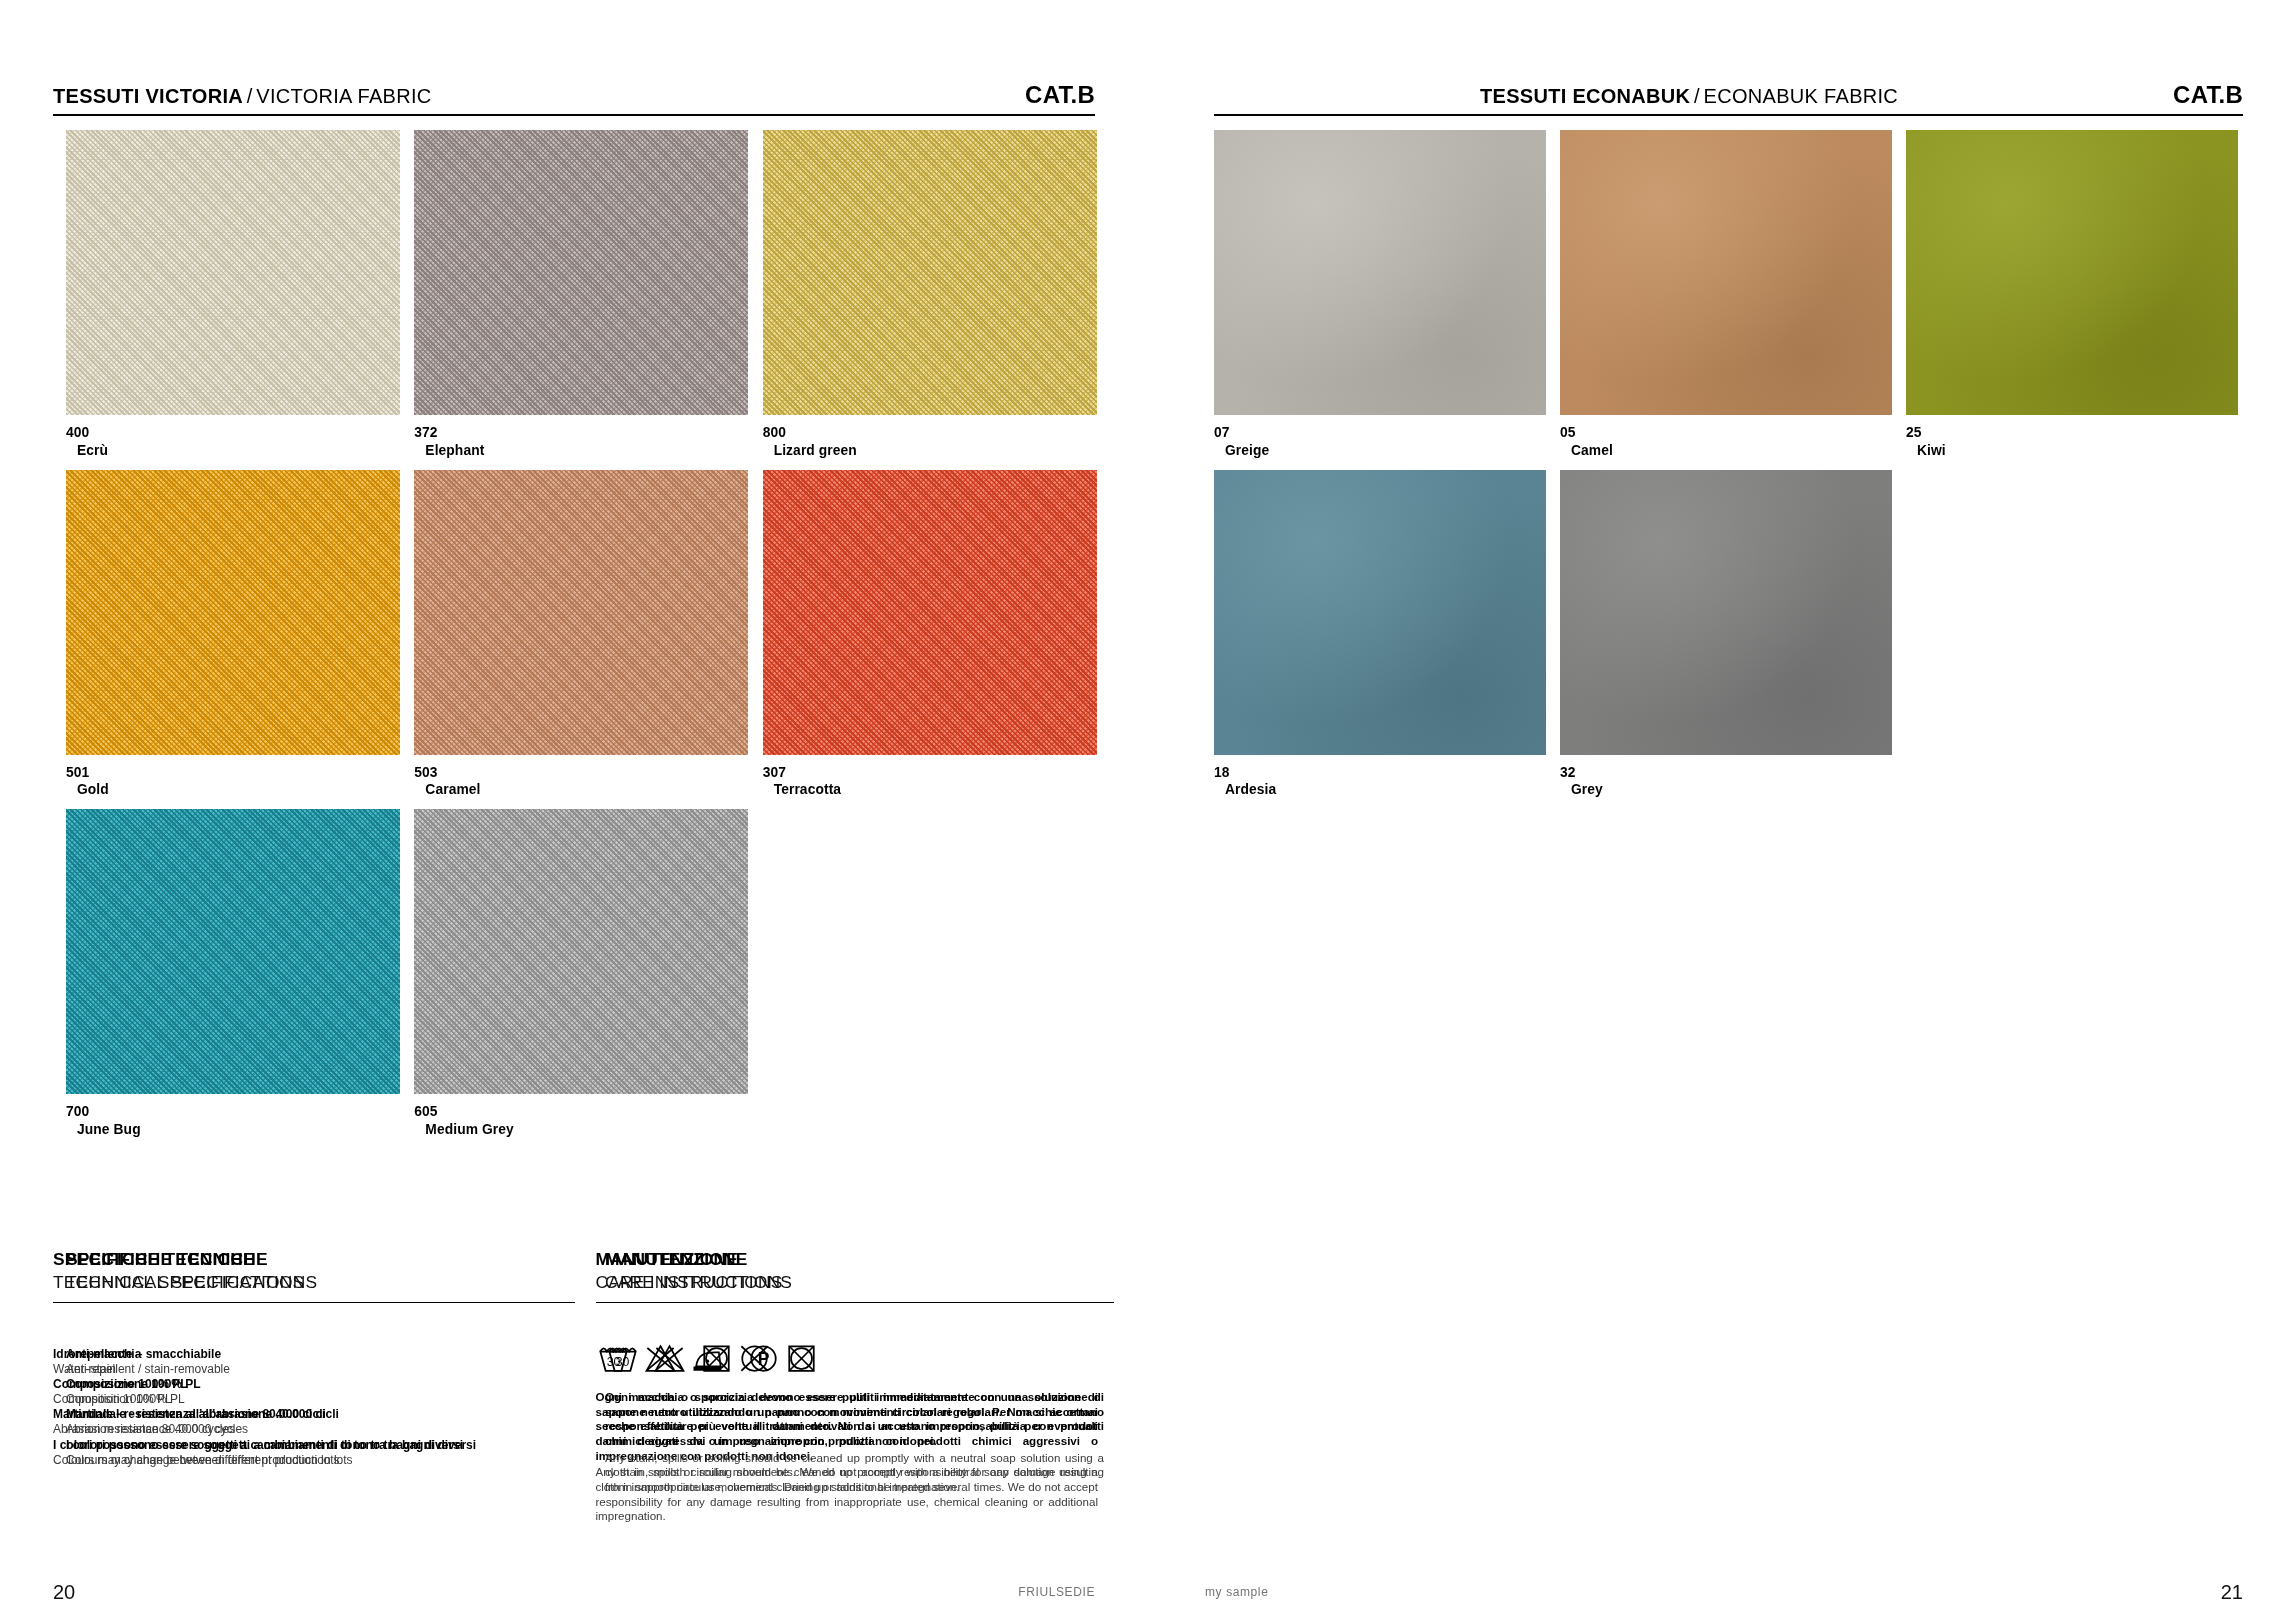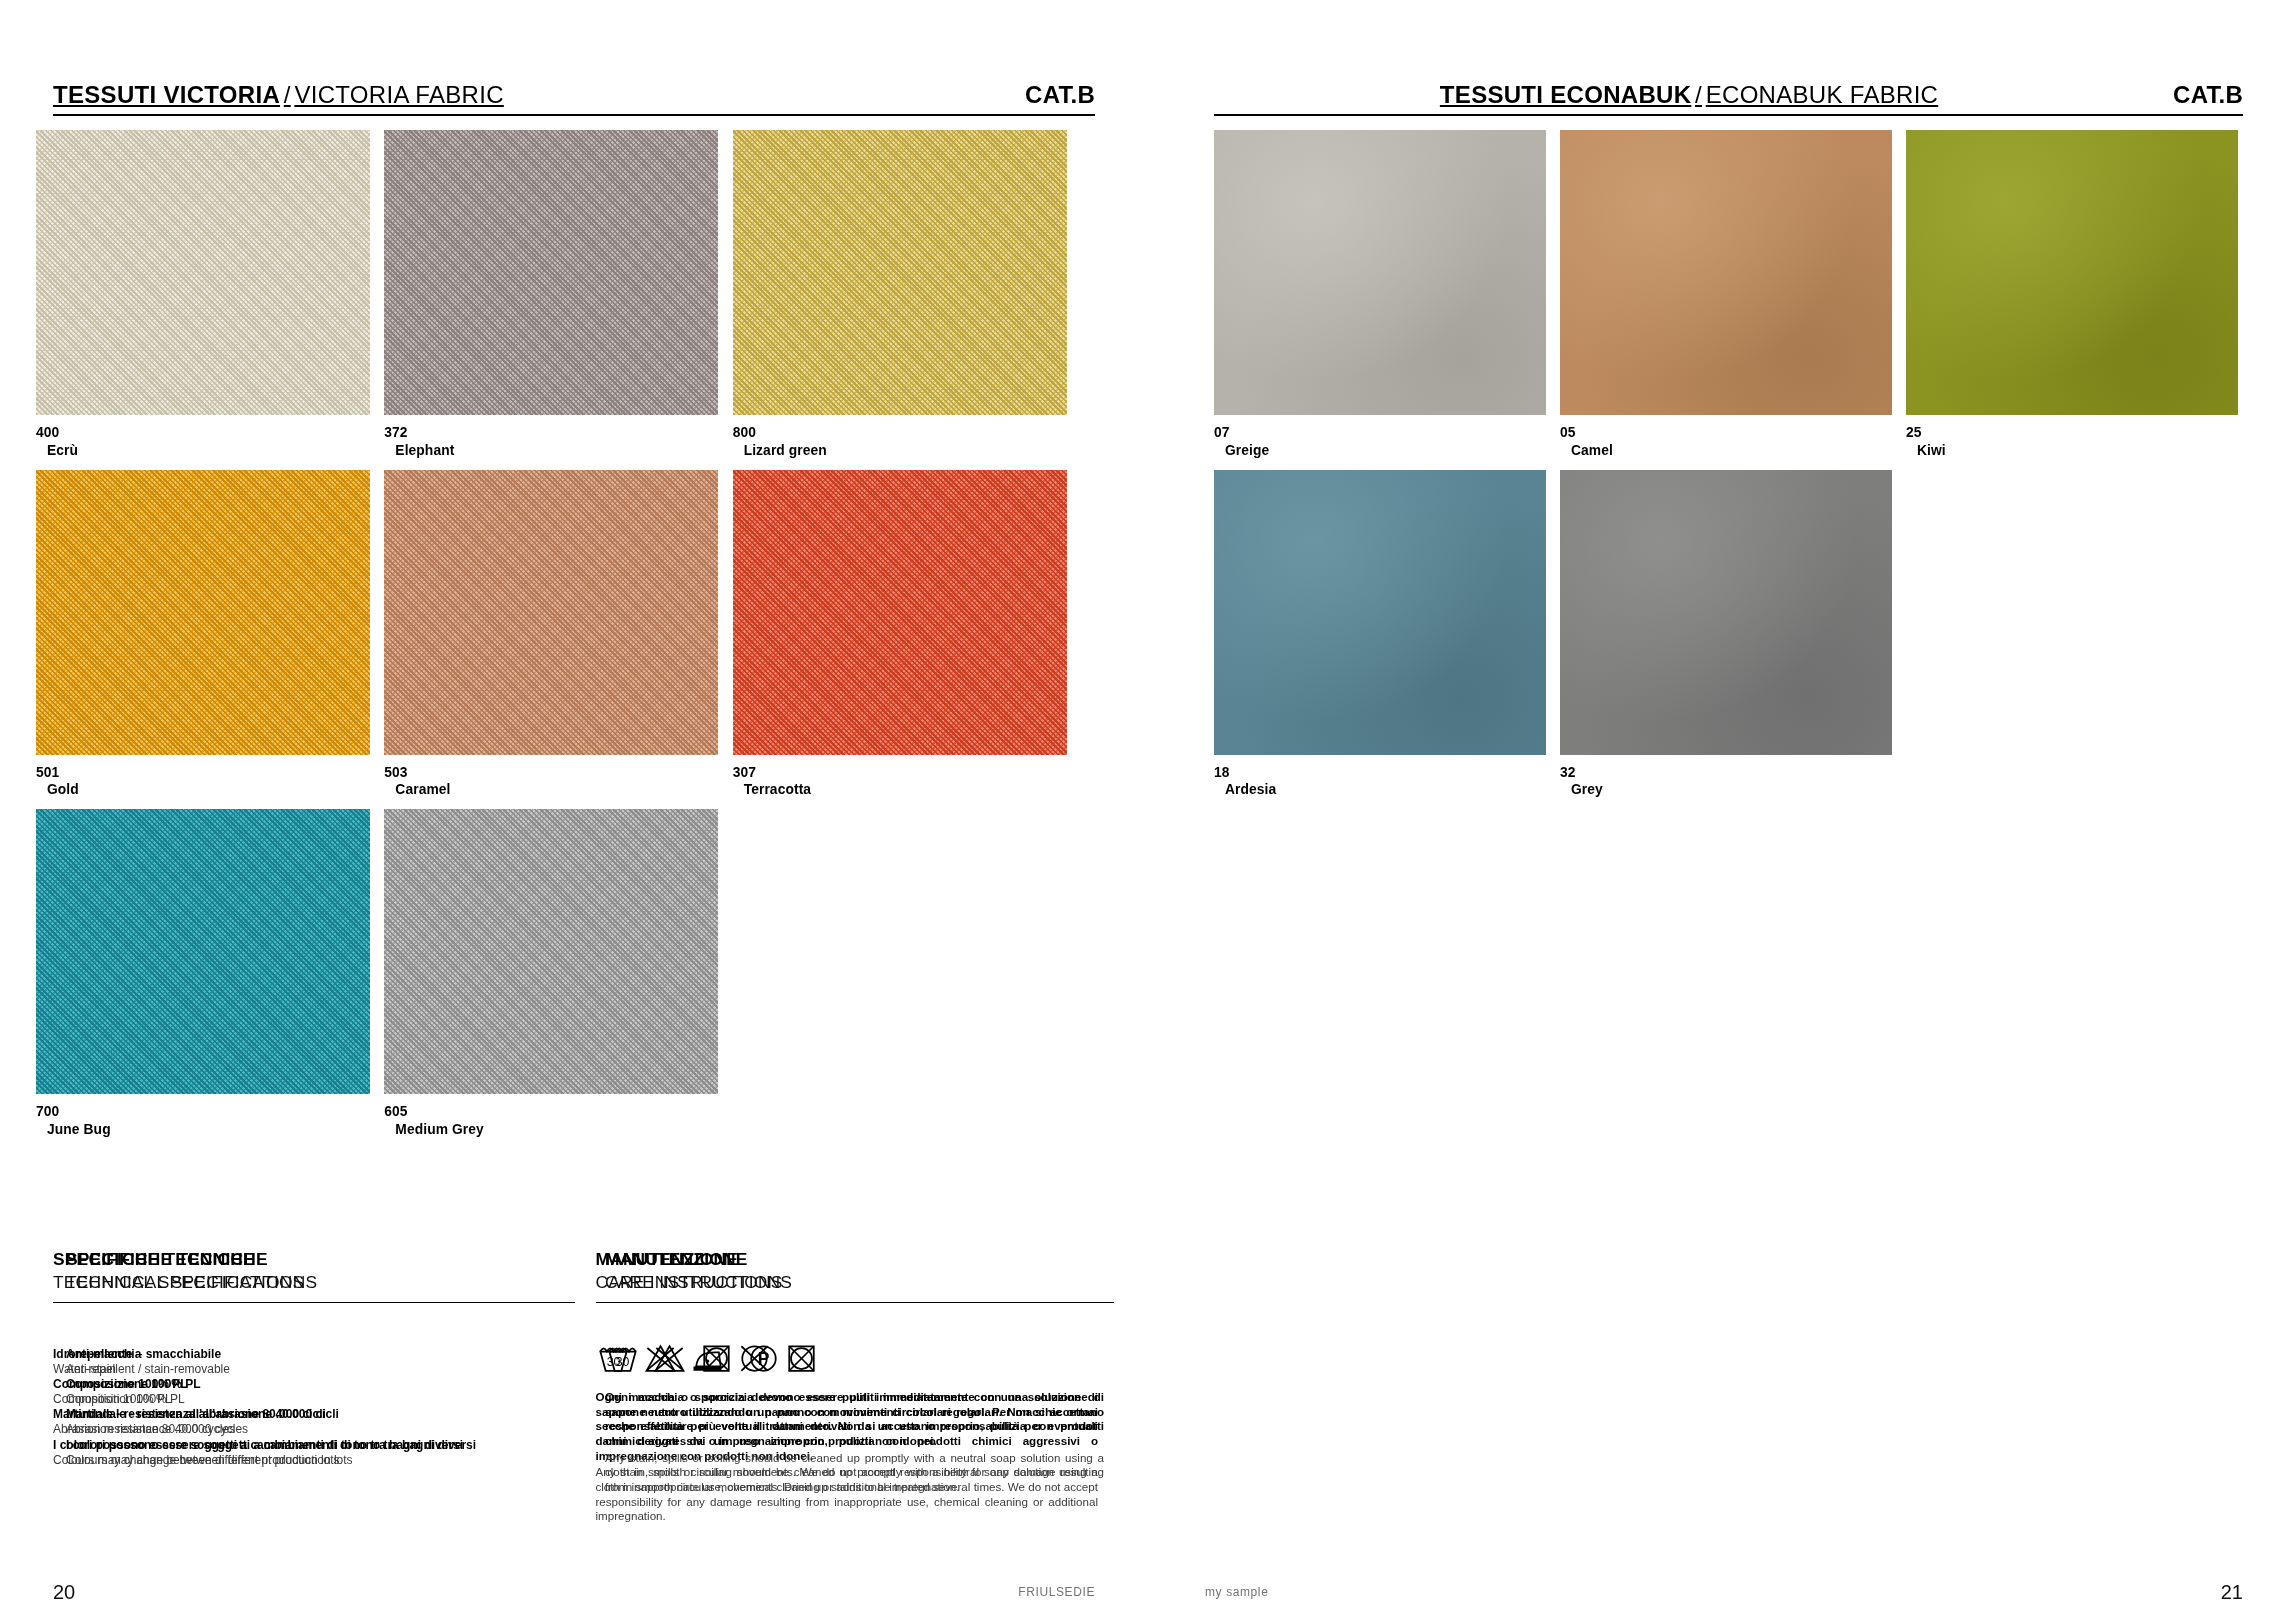--- a/index.html
+++ b/index.html
@@ -12,37 +12,37 @@
   .spread { position: relative; width: 2296px; height: 1624px; display: flex; }
   .page { position: relative; width: 1148px; height: 1624px; }
 
   
   .page-head {
     position: absolute; left: 0; right: 0; top: 81px;
     display: flex; align-items: baseline;
   }
   .page.left  .page-head { left: 53px;  right: 53px; }
   .page.right .page-head { left: 57px;  right: 53px; }
-  .head-title { font-size: 24px; letter-spacing: 0.3px; white-space: nowrap; text-decoration: underline; }
+  .head-title { font-size: 20px; letter-spacing: 0.3px; white-space: nowrap; }
   .head-title .it { font-weight: 700; }
   .head-title .sep { font-weight: 400; color: #000; padding: 0 3.7px; }
   .head-title .en { font-weight: 400; }
   .head-cat { font-size: 24px; font-weight: 700; margin-left: auto; letter-spacing: 0.2px; }
   .head-rule {
     position: absolute; top: 114px; height: 1.8px; background: #000;
   }
   .page.left  .head-rule { left: 53px;  right: 53px; }
   .page.right .page-head { justify-content: flex-end; }
   .page.right .head-title { margin-left: auto; }
   .page.right .head-cat { margin-left: auto; }
   .page.right .head-rule { left: 1214px; width: 0; }
 
   
   .grid { position: absolute; top: 130px; display: flex; flex-wrap: wrap; }
-  .page.left  .grid { left: 36px; width: 1045px; }
+  .page.left  .grid { left: 66px; width: 1045px; }
   .page.right .grid { left: 66px; width: 1038px; }
   .cell { width: 33.333%; margin-bottom: 10px; }
   .swatch {
     width: 334px; height: 285px; position: relative; overflow: hidden;
   }
   .page.right .swatch { width: 332px; }
   .sw-label { margin-top: 9.2px; line-height: 1.28; }
   .sw-code { font-size: 13.8px; font-weight: 700; letter-spacing: 0.1px; }
   .sw-name { font-size: 13.8px; font-weight: 700; letter-spacing: 0.1px; padding-left: 11px; }
 

